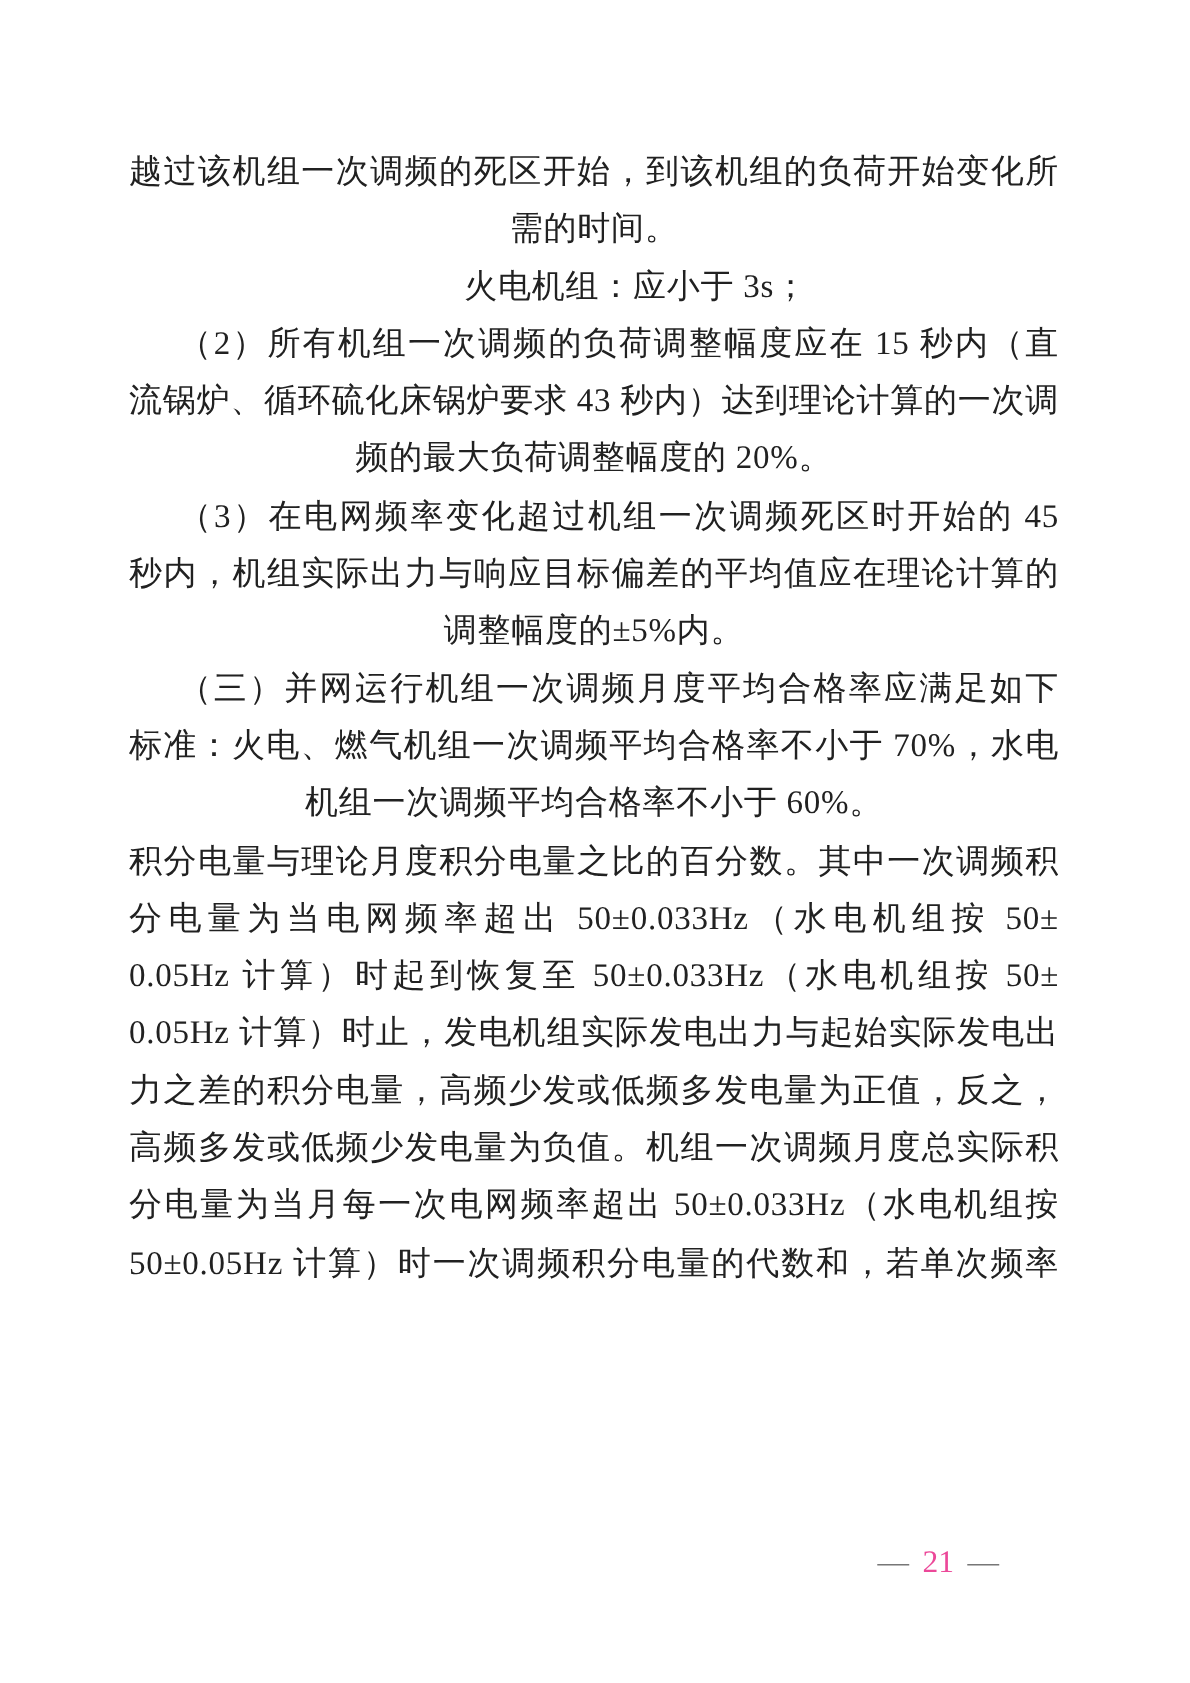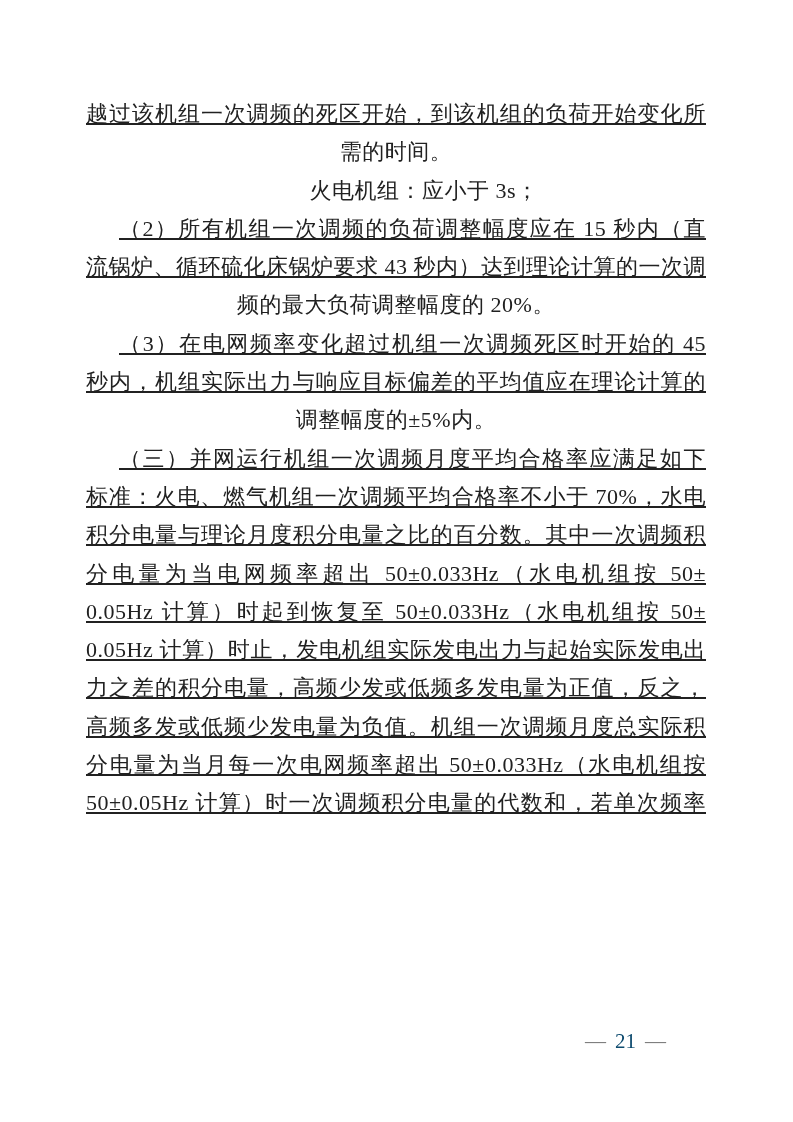--- a/index.html
+++ b/index.html
@@ -31,38 +31,37 @@
   }
   .line {
     height: 38.3px;
     white-space: nowrap;
     text-align: center;
   }
   .line.j {
     white-space: normal;
     text-align: justify;
     text-align-last: justify;
-    text-decoration: underline;
   }
   .footer {
     position: absolute;
     top: 1029px;
     left: 0;
     width: 668px;
     text-align: right;
     font-size: 21px;
     line-height: 24px;
     color: #2a2a2a;
   }
   .footer .dash {
     color: #777777;
     padding: 0 2px;
   }
   .footer .num {
-    color: #0c4a6e;
+    color: #ec4899;
     padding: 0 7px;
   }
 </style>
 </head>
 <body>
 
 <div class="page">
 
   <main class="body-text">
 
@@ -79,20 +78,21 @@
         <div class="line">频的最大负荷调整幅度的 20%。</div>
       </div>
       <div class="paragraph">
         <div class="line j" style="padding-left: 33px;">（3）在电网频率变化超过机组一次调频死区时开始的 45</div>
         <div class="line j">秒内，机组实际出力与响应目标偏差的平均值应在理论计算的</div>
         <div class="line">调整幅度的±5%内。</div>
       </div>
       <div class="paragraph">
         <div class="line j" style="padding-left: 33px;">（三）并网运行机组一次调频月度平均合格率应满足如下</div>
         <div class="line j">标准：火电、燃气机组一次调频平均合格率不小于 70%，水电</div>
+        <div class="line">机组一次调频平均合格率不小于 60%。</div>
       </div>
       <div class="paragraph">
         <div class="line j">积分电量与理论月度积分电量之比的百分数。其中一次调频积</div>
         <div class="line j">分电量为当电网频率超出 50±0.033Hz（水电机组按 50±</div>
         <div class="line j">0.05Hz 计算）时起到恢复至 50±0.033Hz（水电机组按 50±</div>
         <div class="line j">0.05Hz 计算）时止，发电机组实际发电出力与起始实际发电出</div>
         <div class="line j">力之差的积分电量，高频少发或低频多发电量为正值，反之，</div>
         <div class="line j">高频多发或低频少发电量为负值。机组一次调频月度总实际积</div>
         <div class="line j">分电量为当月每一次电网频率超出 50±0.033Hz（水电机组按</div>
         <div class="line j">50±0.05Hz 计算）时一次调频积分电量的代数和，若单次频率</div>

